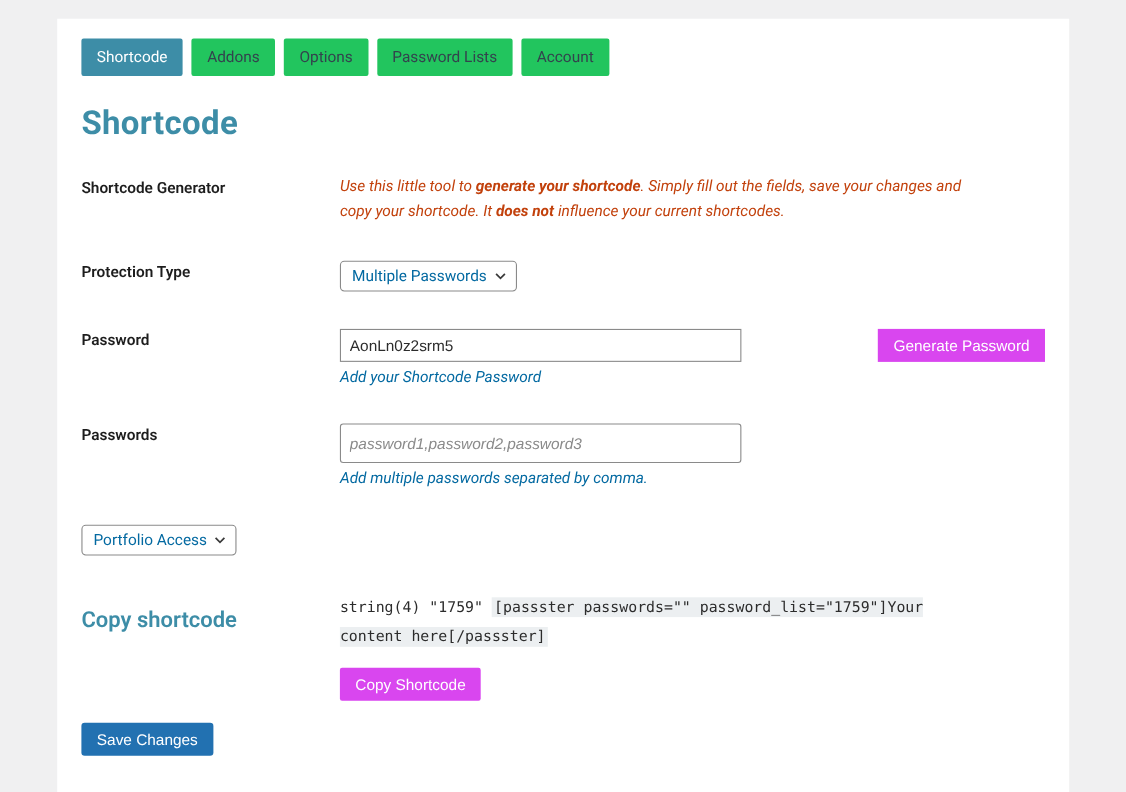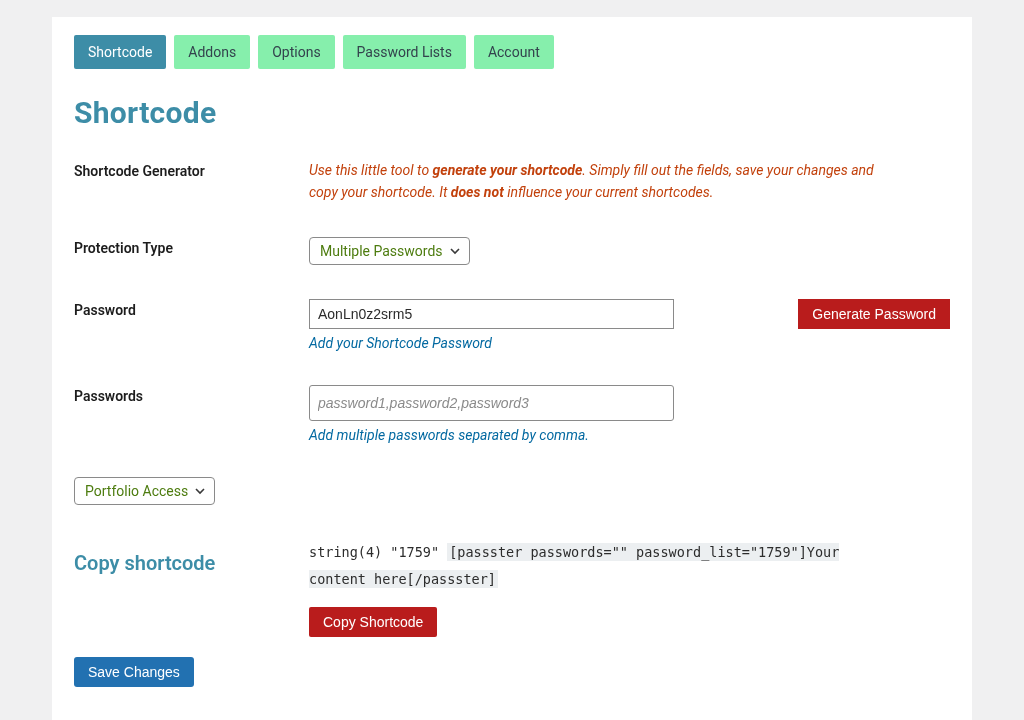--- a/index.html
+++ b/index.html
@@ -24,21 +24,21 @@
       position: relative;
     }
     
     .tabs {
       display: flex;
       gap: 8px;
       margin-bottom: 26px;
     }
     .tab {
       padding: 9px 14px;
-      background: #86efac;
+      background: #22c55e;
       color: #33434d;
       font-size: 14px;
       cursor: pointer;
       border-radius: 2px;
     }
     .tab.active {
       background: #3d8da7;
       color: #fff;
     }
     
@@ -81,21 +81,21 @@
     
     .select-wrap {
       display: inline-flex;
       align-items: center;
       border: 1px solid #8a8a8a;
       border-radius: 4px;
       padding: 5px 8px 5px 10px;
       background: #fff;
       cursor: pointer;
       font-size: 14px;
-      color: #4d7c0f;
+      color: #0369a1;
       gap: 6px;
     }
     .chevron {
       display: inline-block;
     }
     .chevron svg { display: block; }
     
     .text-input {
       border: 1px solid #8a8a8a;
       border-radius: 3px;
@@ -111,21 +111,21 @@
       font-style: italic;
     }
     .text-input.plain {
       border-radius: 0;
     }
     .text-input::placeholder { color: #8a8a8a; }
     .row-inline { display: flex; align-items: stretch; gap: 0; justify-content: space-between; }
     
     .btn {
       display: inline-block;
-      background: #b91c1c;
+      background: #d946ef;
       color: #fff;
       border: none;
       padding: 7px 14px;
       font-size: 14px;
       border-radius: 2px;
       cursor: pointer;
     }
     .btn-primary-wp {
       background: #2271b1;
       border-radius: 3px;

